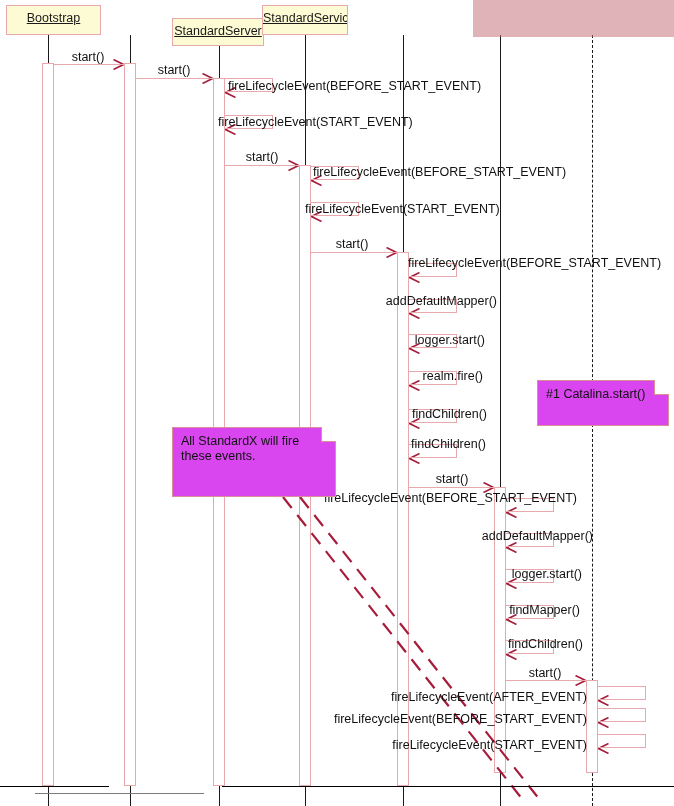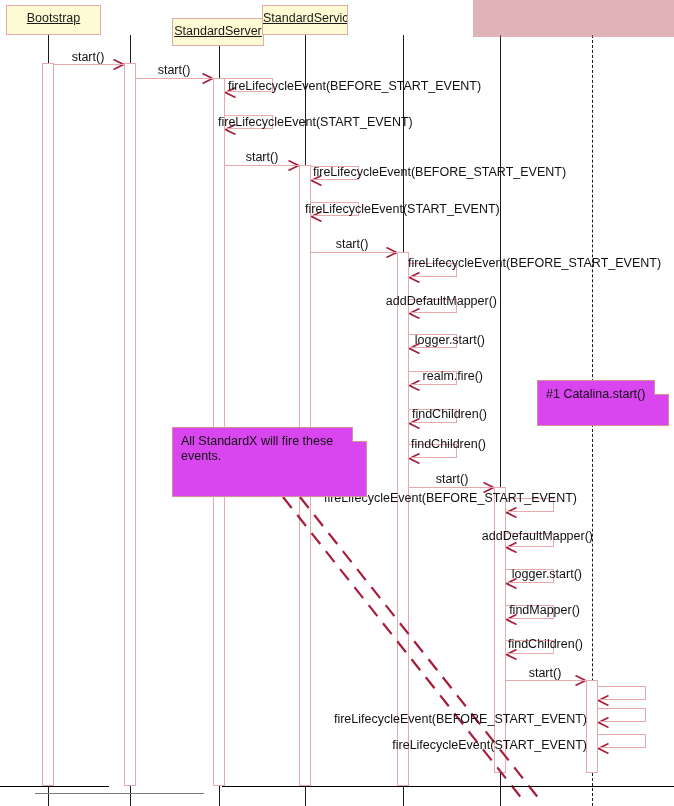--- a/index.html
+++ b/index.html
@@ -276,20 +276,21 @@
         <path d="M0.5,0.5 L10.5,5.5 L0.5,10.5" fill="none" stroke="#a61d3c" stroke-width="1.6"></path>
       </svg>
     </div>
     <div class="mlabel center" style="left:545px;top:666px;z-index:5;">start()</div>
     <div class="selfcall" style="left:598px;top:686px;width:48px;height:14px;z-index:3;"></div>
     <div class="arrowhead" style="left: 598px; top: 694.5px;">
       <svg width="11" height="11" viewBox="0 0 11 11">
         <path d="M10.5,0.5 L0.5,5.5 L10.5,10.5" fill="none" stroke="#a61d3c" stroke-width="1.6"></path>
       </svg>
     </div>
+    <div class="mlabel right" style="left:587px;top:690px;z-index:5;">fireLifecycleEvent(AFTER_EVENT)</div>
     <div class="selfcall" style="left:598px;top:708px;width:48px;height:14px;z-index:3;"></div>
     <div class="arrowhead" style="left: 598px; top: 716.5px;">
       <svg width="11" height="11" viewBox="0 0 11 11">
         <path d="M10.5,0.5 L0.5,5.5 L10.5,10.5" fill="none" stroke="#a61d3c" stroke-width="1.6"></path>
       </svg>
     </div>
     <div class="mlabel right" style="left:587px;top:712px;z-index:5;">fireLifecycleEvent(BEFORE_START_EVENT)</div>
     <div class="selfcall" style="left:598px;top:734px;width:48px;height:14px;z-index:3;"></div>
     <div class="arrowhead" style="left: 598px; top: 742.5px;">
       <svg width="11" height="11" viewBox="0 0 11 11">
@@ -298,21 +299,21 @@
     </div>
     <div class="mlabel right" style="left:587px;top:738px;z-index:5;">fireLifecycleEvent(START_EVENT)</div>
     <svg class="connector" width="674" height="806" style="z-index: 4;">
       <line x1="300" y1="497" x2="540" y2="800" stroke="#a61d3c" stroke-width="2.2" stroke-dasharray="14 9"></line>
       <line x1="283" y1="497" x2="523" y2="800" stroke="#a61d3c" stroke-width="2.2" stroke-dasharray="14 9"></line>
     </svg>
     <div class="note" style="left:537px;top:380px;width:132px;height:46px;z-index:7;">
       <div class="fold"></div>
       <div>#1 Catalina.start()</div>
     </div>
-    <div class="note" style="left:172px;top:427px;width:195px;height:70px;z-index:7;">
+    <div class="note" style="left:172px;top:427px;width:164px;height:70px;z-index:7;">
       <div class="fold"></div>
       <div>All StandardX will fire these events.</div>
     </div>
     <div class="head" style="left:6px;top:5px;width:95px;height:30px;z-index:8;"><span>Bootstrap</span></div>
     <div class="head" style="left:172px;top:18px;width:92px;height:28px;z-index:8;"><span>StandardServer</span></div>
     <div class="head" style="left:262px;top:5px;width:86px;height:30px;z-index:8;"><span>StandardService</span></div>
     <div class="hrule" style="left:0px;top:786px;width:109px;z-index:9;"></div>
     <div class="hrule" style="left:222px;top:786px;width:452px;z-index:9;"></div>
     <div class="hrule grey" style="left:35px;top:793px;width:169px;z-index:9;"></div>
   </div>

